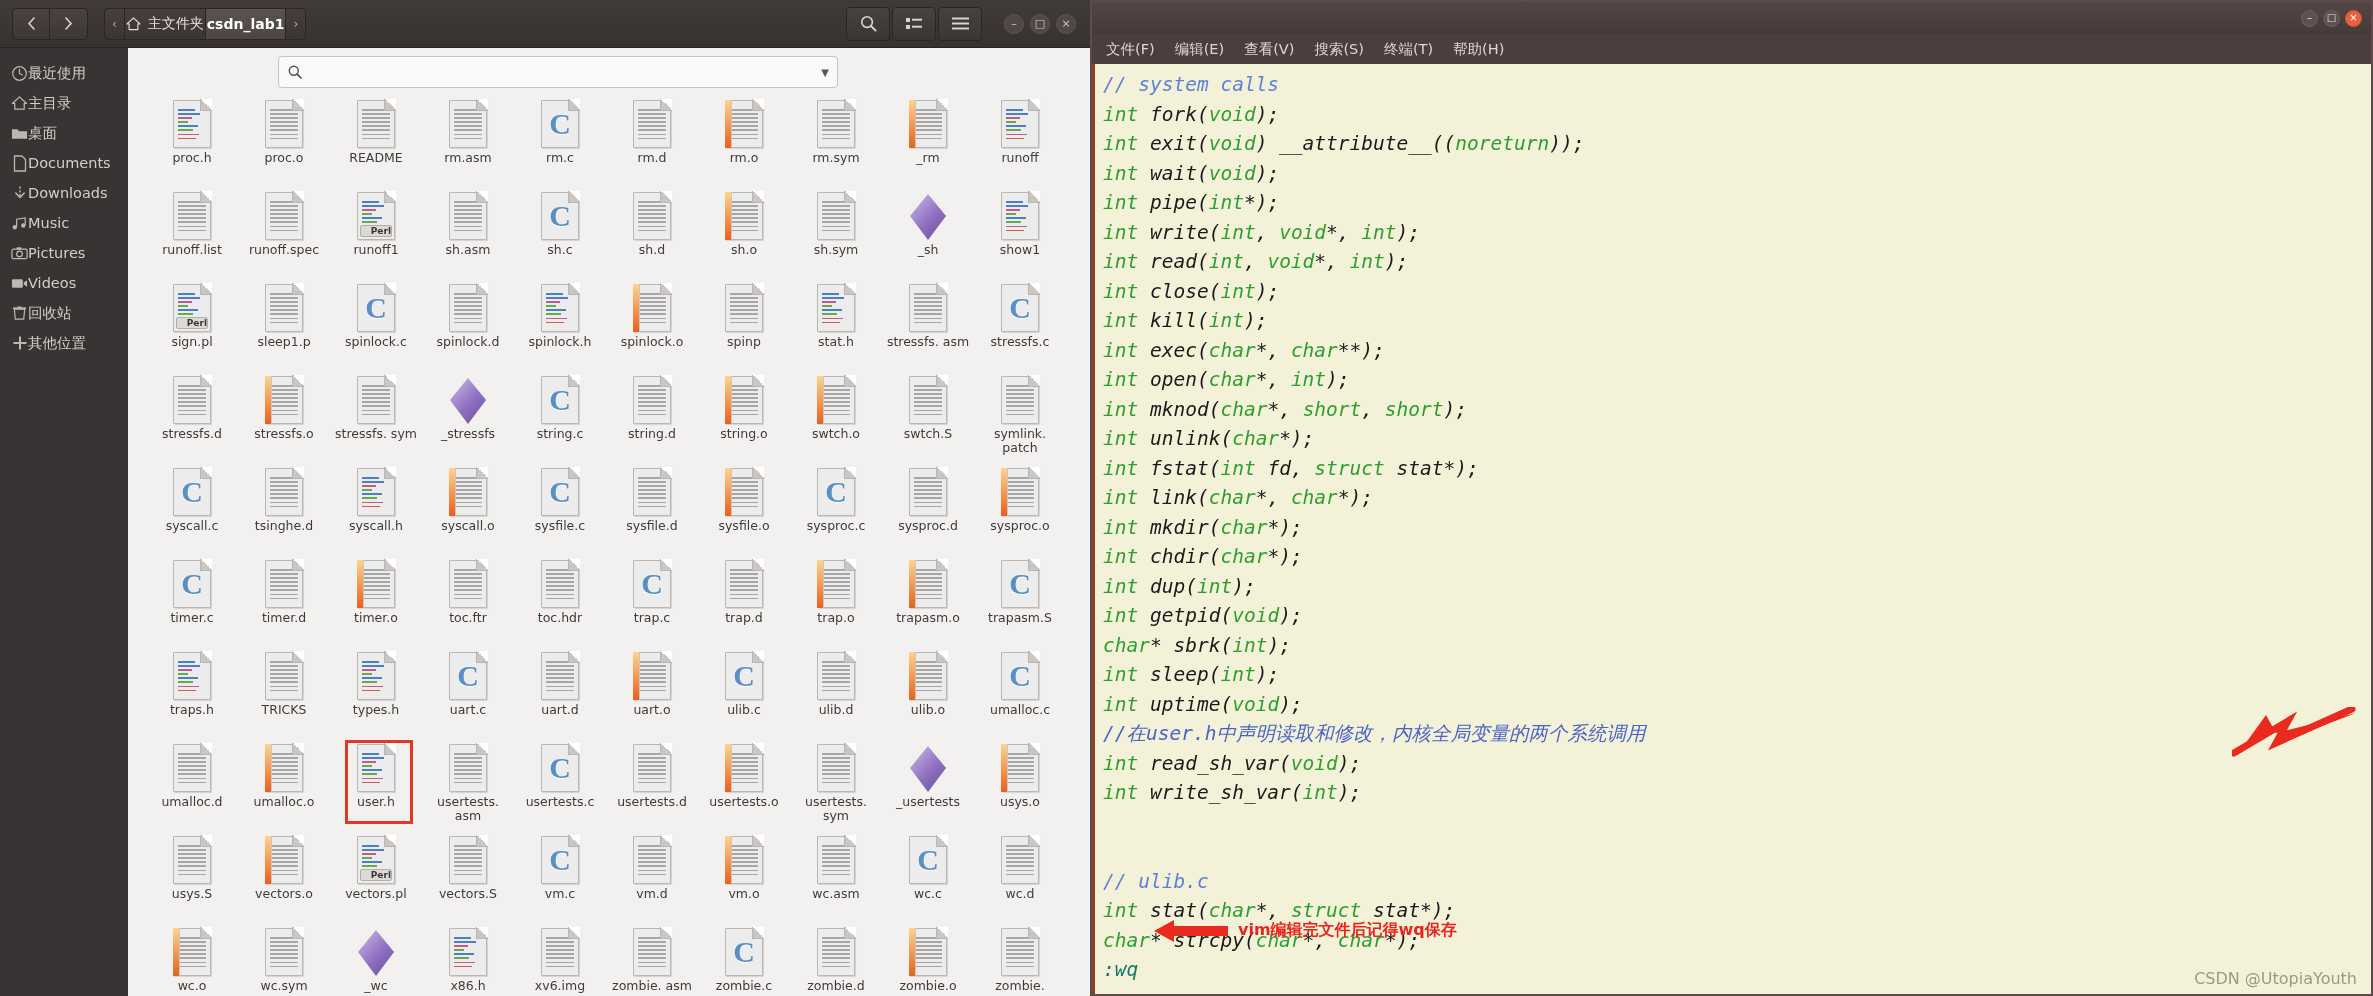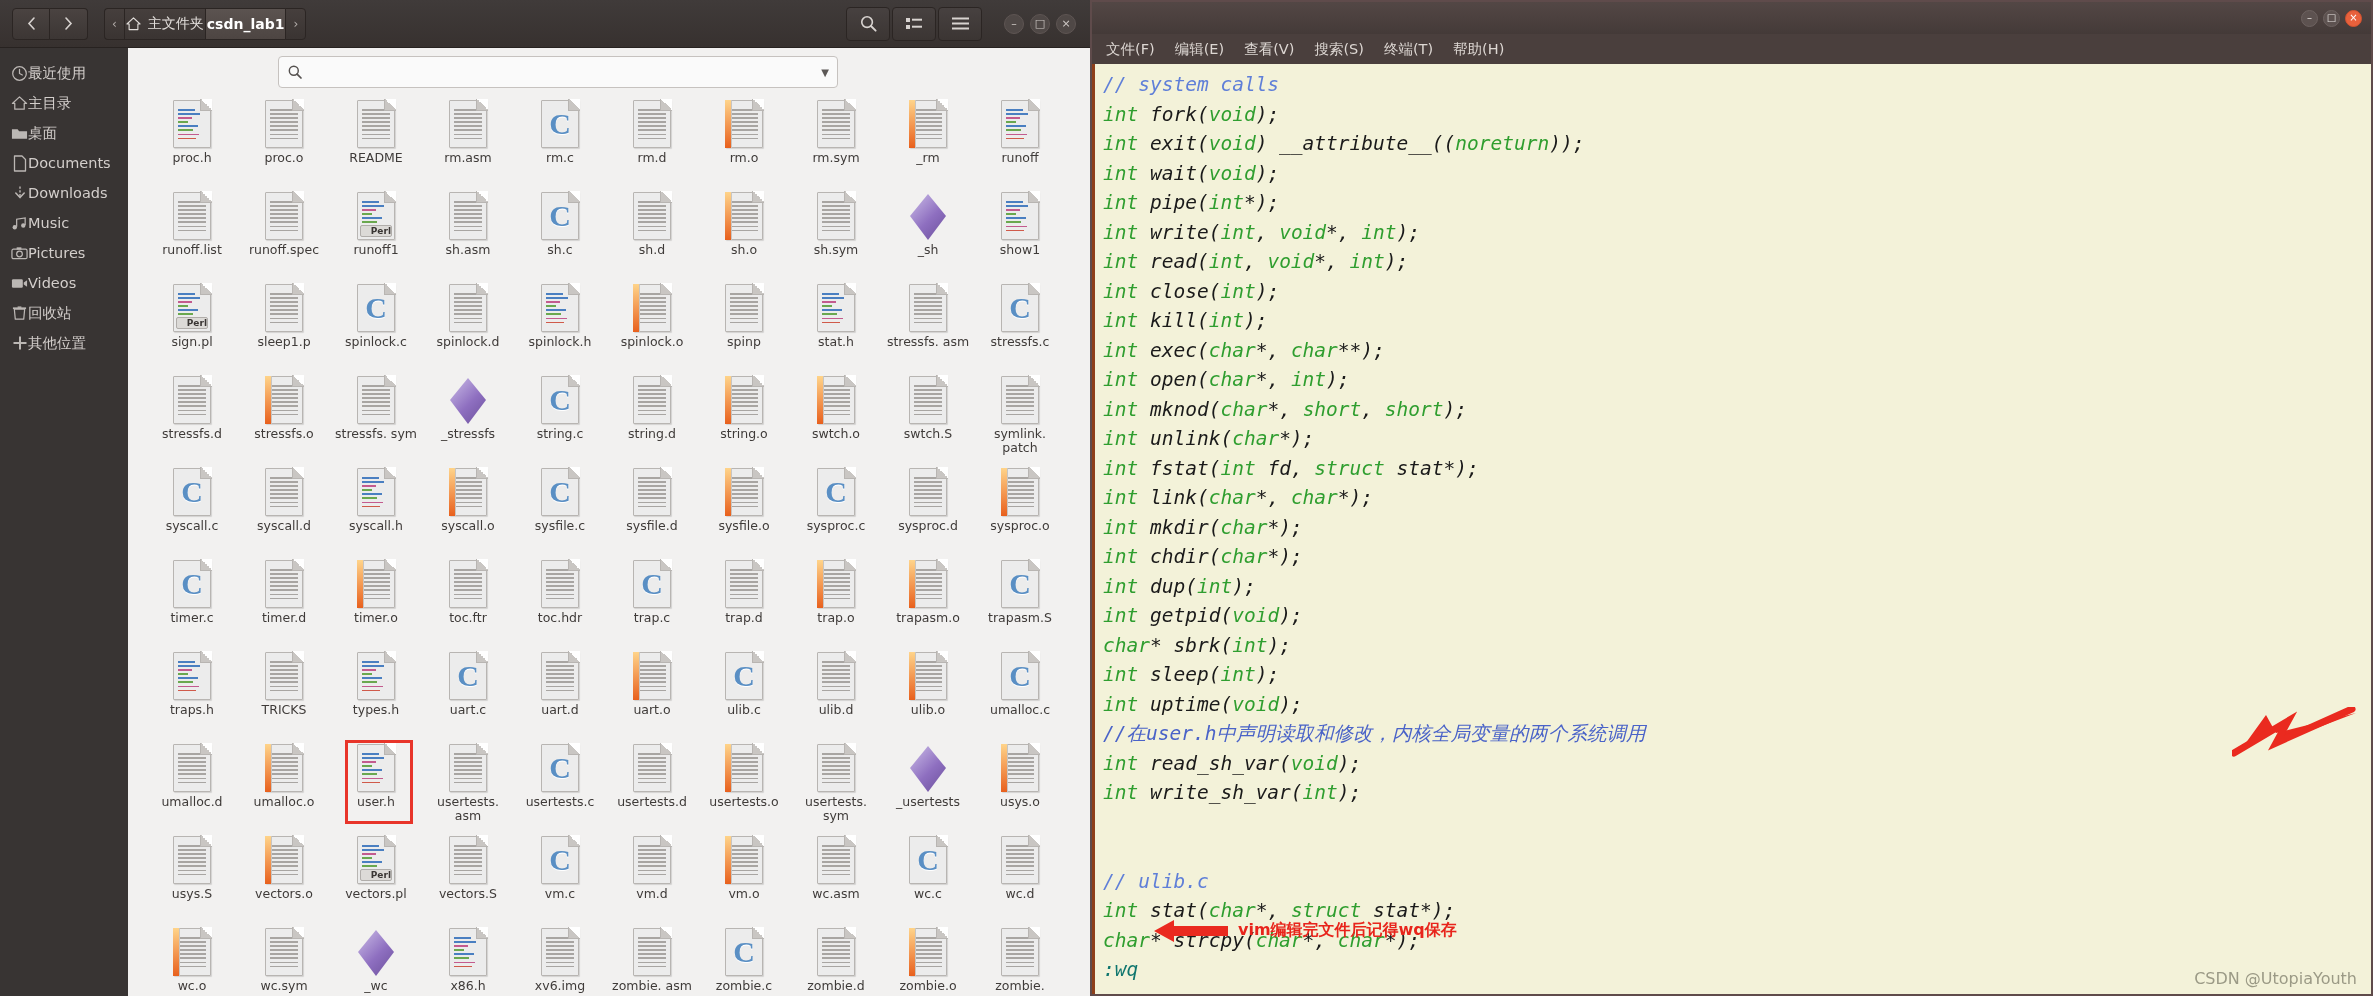--- a/index.html
+++ b/index.html
@@ -1101,21 +1101,21 @@
                     <i></i>
                     <i></i>
                     <i></i>
                     <i></i>
                     <i></i>
                     <i></i>
                   </span>
                   <span class="fold"></span>
                 </span>
               </span>
-              <span class="fname">syscall.d</span>
+              <span class="fname">tsinghe.d</span>
             </div>
             <div class="fileitem">
               <span class="ficon">
                 <span class="doc color">
                   <span class="page"></span>
                   <span class="lines">
                     <i></i>
                     <i></i>
                     <i></i>
                     <i></i>

